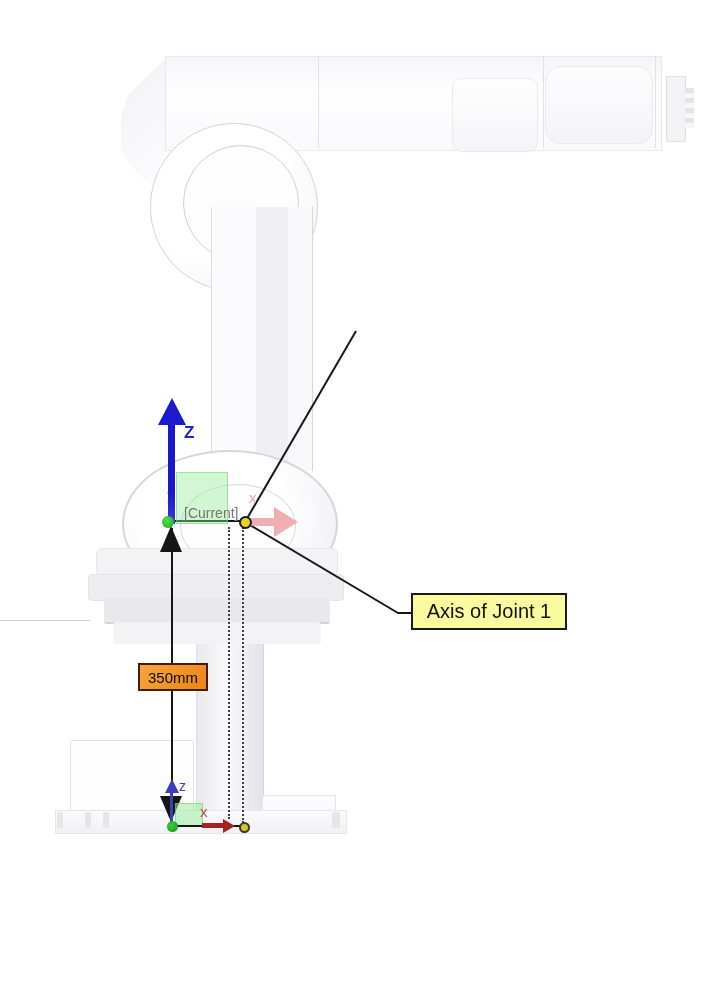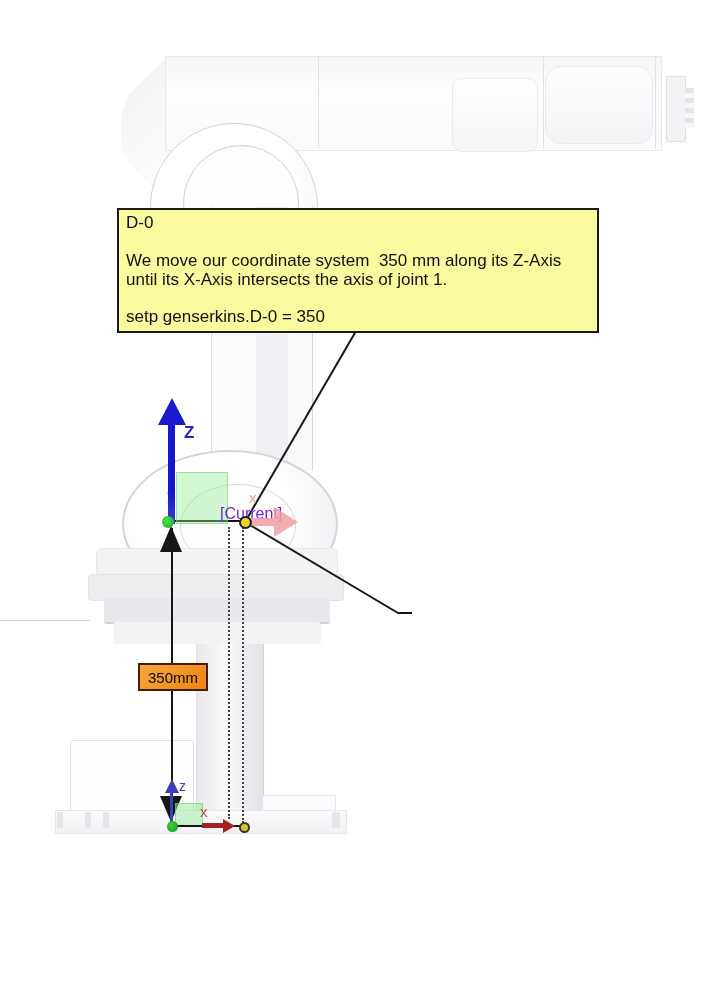--- a/index.html
+++ b/index.html
@@ -61,21 +61,21 @@
   .dim-label{left:138px;top:663px;width:66px;height:24px;border:2px solid #431f00;
     background:linear-gradient(135deg,#f6a53e,#ee8512);z-index:5;
     display:flex;align-items:center;justify-content:center;font-size:15px;color:#0a0a0a;}
   .z-shaft{left:168px;top:424px;width:7px;height:100px;background:linear-gradient(180deg,#1717cf 0 68%,#3d3dd6);z-index:6;}
   .z-head{left:158px;top:398px;border-left:14px solid transparent;border-right:14px solid transparent;
     border-bottom:27px solid #1a1acf;z-index:6;}
   .z-label{left:184px;top:423px;font-size:17px;font-weight:bold;color:#2525c0;z-index:6;}
   .y-plane{left:176px;top:472px;width:50px;height:50px;background:rgba(150,235,150,0.42);
     border:1px solid rgba(110,210,110,0.55);z-index:5;}
   .y-label{left:167px;top:486px;font-size:15px;color:rgba(80,190,80,0.75);z-index:5;}
-  .current-label{left:184px;top:505px;font-size:16px;color:#6d28d9;z-index:6;margin-left:36px;}
+  .current-label{left:184px;top:505px;font-size:14px;color:#737373;z-index:6;}
   .x-shaft{left:247px;top:518px;width:27px;height:8px;background:#f0a0a0;opacity:.85;z-index:6;}
   .x-head{left:274px;top:507px;border-top:15px solid transparent;border-bottom:15px solid transparent;
     border-left:24px solid #f0a0a0;opacity:.85;z-index:6;}
   .x-label{left:249px;top:489px;font-size:15px;color:rgba(230,140,140,0.8);z-index:6;}
   .dot{border-radius:50%;z-index:7;}
   .origin-dot{left:162px;top:516px;width:12px;height:12px;background:radial-gradient(circle at 40% 40%,#4fe04f,#17a817);}
   .joint-dot{left:239px;top:516px;width:9px;height:9px;border:2px solid #1c1c1c;background:#eed028;}
   .base-z-shaft{left:170px;top:792px;width:3px;height:30px;background:#3d3dbb;z-index:6;}
   .base-z-head{left:165px;top:779px;border-left:7px solid transparent;border-right:7px solid transparent;
     border-bottom:14px solid #3d3dbb;z-index:6;}
@@ -139,27 +139,24 @@
   <div class="abs z-shaft"></div>
   <div class="abs tri z-head"></div>
   <div class="abs z-label">Z</div>
   <div class="abs current-label">[Current]</div>
   <div class="abs x-shaft"></div>
   <div class="abs tri x-head"></div>
   <div class="abs x-label">x</div>
   <div class="abs dot origin-dot"></div>
   <div class="abs dot joint-dot"></div>
 
-  <div class="abs callout">
-    <div class="t" style="top:3px;">D-0</div>
-    <div class="t" style="top:41px;">We move our coordinate system  350 mm along its Z-Axis</div>
-    <div class="t" style="top:60px;">until its X-Axis intersects the axis of joint 1.</div>
-    <div class="t" style="top:97px;">setp genserkins.D-0 = 350</div>
+
+  <div class="abs joint-label">
+    <span>Axis of Joint 1</span>
   </div>
-
 
   <div class="abs dim-label">
     <span>350mm</span>
   </div>
 
   <div class="abs base-y-plane"></div>
   <div class="abs base-z-shaft"></div>
   <div class="abs tri base-z-head"></div>
   <div class="abs base-z-label">z</div>
   <div class="abs base-x-label">x</div>

